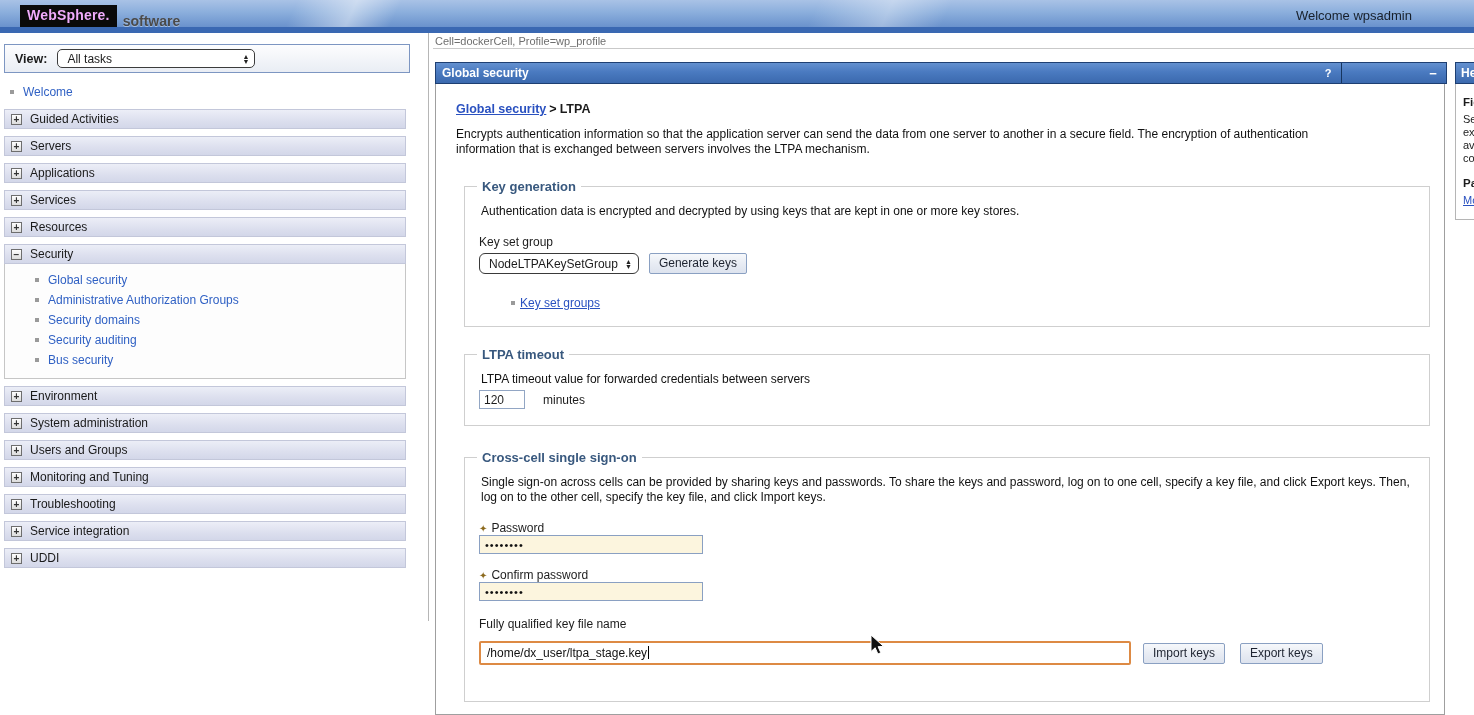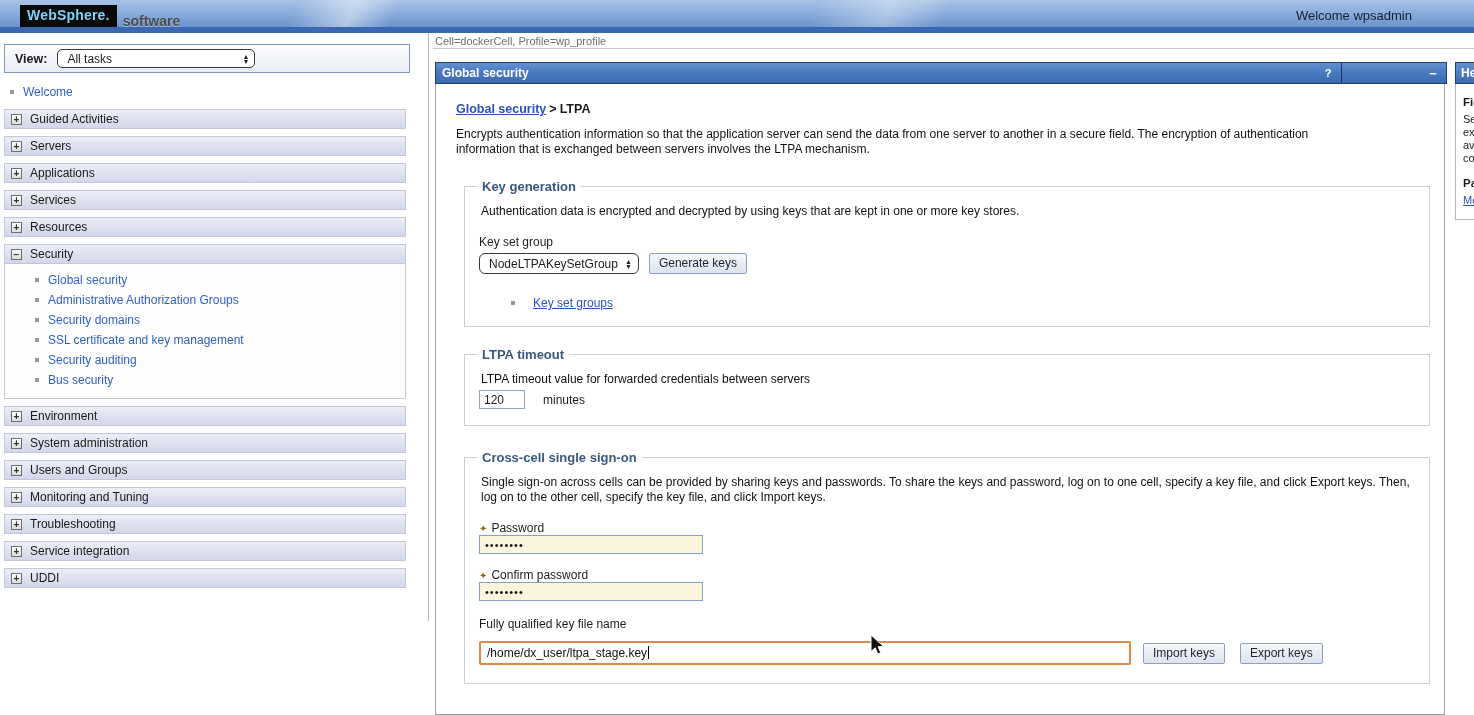--- a/index.html
+++ b/index.html
@@ -7,21 +7,21 @@
     font-family:"Liberation Sans","DejaVu Sans",sans-serif; color:#1c1c1c; }
   body { position:relative; }
 
   
   .banner { position:absolute; top:0; left:0; width:1474px; height:33px;
     background:linear-gradient(180deg,#a9c2e6 0%, #8db0dd 35%, #6b93cd 80%, #5f89c7 100%); }
   .banner::before { content:""; position:absolute; inset:0;
     background:linear-gradient(115deg, rgba(255,255,255,0) 20%, rgba(255,255,255,.45) 24%, rgba(255,255,255,0) 27%, rgba(255,255,255,0) 55%, rgba(255,255,255,.35) 60%, rgba(255,255,255,0) 64%); }
   .banner-stripe { position:absolute; left:0; bottom:0; width:100%; height:6px; background:#3a68b2; }
   .logo { position:absolute; top:5px; left:20px; display:flex; align-items:center; gap:6px; }
-  .logo-box { background:#0a0a0a; color:#7dd3fc; font-weight:bold; font-size:14px;
+  .logo-box { background:#0a0a0a; color:#f0abfc; font-weight:bold; font-size:14px;
     padding:2px 7px 14px 7px; letter-spacing:.2px; }
   .logo-soft { color:#4a4a4a; font-size:14px; font-weight:bold; text-shadow:0 1px 0 rgba(255,255,255,.4); }
   .welcome-user { position:absolute; top:8px; right:62px; font-size:13px; color:#17202b; }
 
   
   .sidebar { position:absolute; top:33px; left:0; width:429px; height:588px;
     background:#fff; border-right:1px solid #b6b6b6; }
   .view-box { margin:11px 18px 0 4px; height:29px; border:1px solid #7d96c2;
     background:linear-gradient(180deg,#fdfdfe,#e9edf4); display:flex; align-items:center;
     padding:0 10px; gap:10px; }
@@ -74,21 +74,21 @@
   .field-label { font-size:12px; margin-top:16px; }
   .row { display:flex; align-items:center; gap:10px; margin-top:4px; }
 
   .mac-select { min-width:152px; height:21px; background:#fff; border:1.5px solid #3a3a3a;
     border-radius:6px; display:flex; align-items:center; gap:7px; padding:0 6px 0 9px;
     font-size:12px; cursor:default; }
   .btn { height:21px; padding:1px 9px 2px 9px; font-size:12px; color:#1d2330;
     background:linear-gradient(180deg,#f6f8fb 0%, #e7ebf3 55%, #dde3ee 100%);
     border:1px solid #8aa0c2; border-radius:2px; cursor:pointer;
     font-family:"Liberation Sans","DejaVu Sans",sans-serif; }
-  .kg-link-row { display:flex; align-items:center; gap:18px; margin:22px 0 2px 32px; }
+  .kg-link-row { display:flex; align-items:center; gap:5px; margin:22px 0 2px 32px; }
   a.inline-link { color:#2a51c0; font-size:12px; text-decoration:underline; cursor:pointer; }
 
   .num-input { width:46px; height:19px; border:1px solid #92a6c4; font-size:12px;
     padding:2px 4px; display:inline-block; background:#fff; }
   .unit { font-size:12px; margin-left:10px; }
 
   .req-star { color:#8d6b1f; font-size:10px; margin-right:4px; }
   .pwd-input { width:224px; height:19px; background:#fcf5de; border:1px solid #8aa0c2;
     font-size:11px; letter-spacing:1px; padding:3px 5px 0 5px; color:#111; }
 
@@ -171,24 +171,20 @@
         <span class="sq-bullet"></span>
         <a class="navlink">Global security</a>
       </div>
       <div class="sub-item">
         <span class="sq-bullet"></span>
         <a class="navlink">Administrative Authorization Groups</a>
       </div>
       <div class="sub-item">
         <span class="sq-bullet"></span>
         <a class="navlink">Security domains</a>
-      </div>
-      <div class="sub-item">
-        <span class="sq-bullet"></span>
-        <a class="navlink">SSL certificate and key management</a>
       </div>
       <div class="sub-item">
         <span class="sq-bullet"></span>
         <a class="navlink">Security auditing</a>
       </div>
       <div class="sub-item">
         <span class="sq-bullet"></span>
         <a class="navlink">Bus security</a>
       </div>
     </div>
@@ -263,21 +259,21 @@
 
     <fieldset style="margin-top:20px; padding-bottom:16px;">
       <legend>LTPA timeout</legend>
       <div class="fs-desc">LTPA timeout value for forwarded credentials between servers</div>
       <div class="row" style="margin-top:3px;">
         <div class="num-input">120</div>
         <span class="unit" style="margin-left:8px;">minutes</span>
       </div>
     </fieldset>
 
-    <fieldset style="margin-top:24px; padding-bottom:18px;">
+    <fieldset style="margin-top:24px; padding-bottom:36px;">
       <legend>Cross-cell single sign-on</legend>
       <div class="fs-desc">Single sign-on across cells can be provided by sharing keys and passwords. To share the keys and password, log on to one cell, specify a key file, and click Export keys. Then, log on to the other cell, specify the key file, and click Import keys.</div>
 
       <div class="field-label">
         <span class="req-star">✦</span><span>Password</span>
       </div>
       <div class="pwd-input">••••••••</div>
 
       <div class="field-label" style="margin-top:14px;">
         <span class="req-star">✦</span><span>Confirm password</span>

